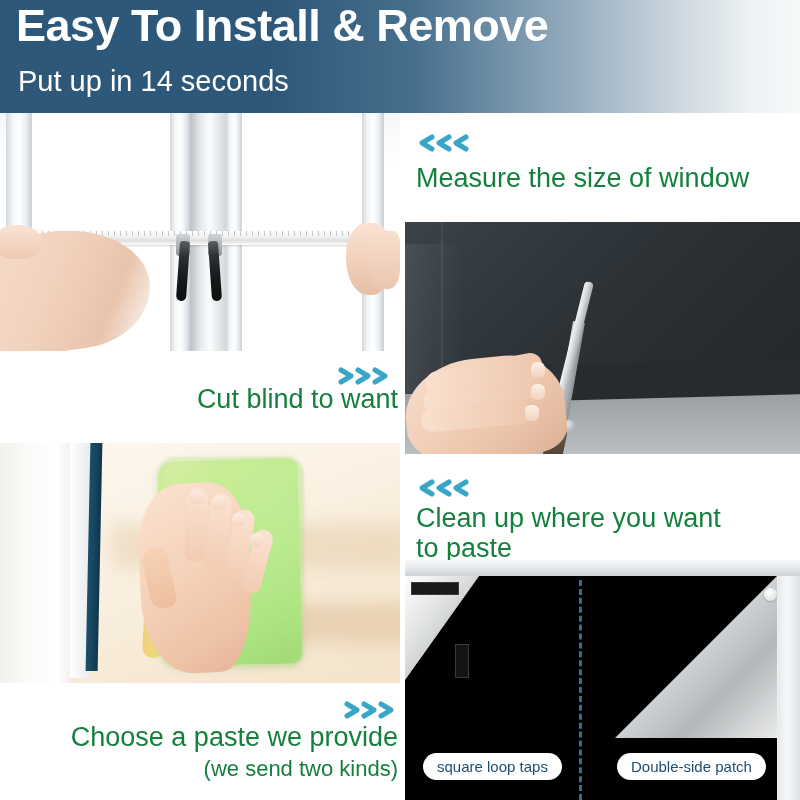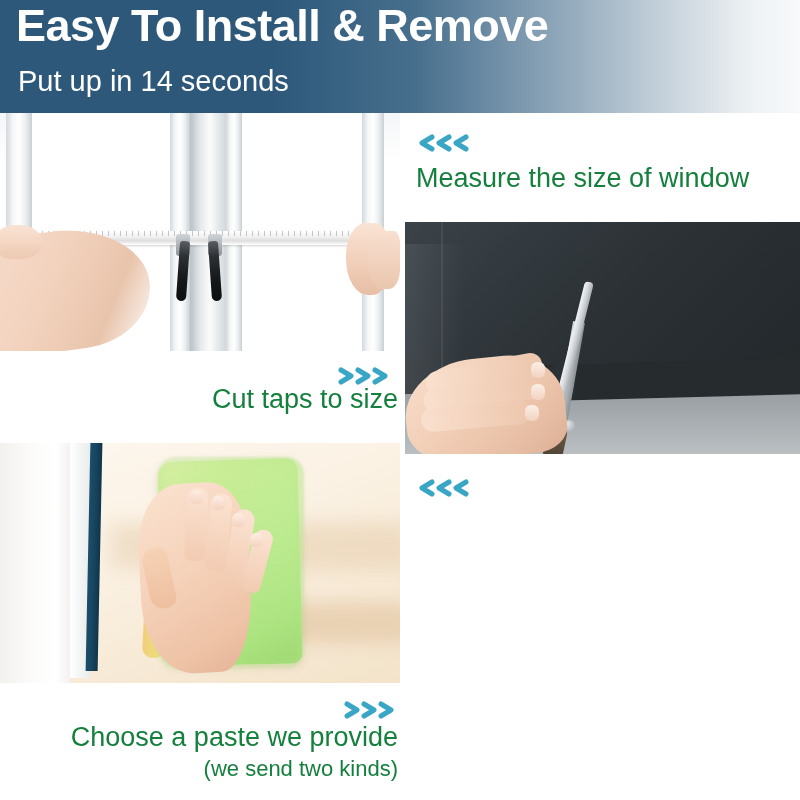--- a/index.html
+++ b/index.html
@@ -429,21 +429,21 @@
     <div class="hand-right2"></div>
   </div>
 
   <svg class="chev" id="chev-cut" width="58" height="20" viewBox="0 0 58 20">
     <g fill="none" stroke="#3aa6c6" stroke-width="5" stroke-linecap="round" stroke-linejoin="round">
       <polyline points="4,4 14,10 4,16"></polyline>
       <polyline points="21,4 31,10 21,16"></polyline>
       <polyline points="38,4 48,10 38,16"></polyline>
     </g>
   </svg>
-  <div class="caption" id="cap-cut">Cut taps to size</div>
+  <div class="caption" id="cap-cut">Cut blind to want</div>
 
   <div class="photo" id="photo-clean">
     <div class="bg"></div>
     <div class="blur1"></div>
     <div class="blur2"></div>
     <div class="frame-white"></div>
     <div class="frame-edge2"></div>
     <div class="frame-edge"></div>
     <div class="cloth-edge"></div>
     <div class="cloth"></div>
@@ -499,15 +499,36 @@
     <div class="cnail cn3"></div>
   </div>
 
   <svg class="chev" id="chev-clean" width="58" height="20" viewBox="0 0 58 20">
     <g fill="none" stroke="#3aa6c6" stroke-width="5" stroke-linecap="round" stroke-linejoin="round">
       <polyline points="20,4 10,10 20,16"></polyline>
       <polyline points="37,4 27,10 37,16"></polyline>
       <polyline points="54,4 44,10 54,16"></polyline>
     </g>
   </svg>
-
+  <div class="caption" id="cap-clean">Clean up where you want
+to paste</div>
+
+  <div class="photo" id="photo-blind">
+    <div class="wall"></div>
+    <div class="door-frame"></div>
+    <div class="door-inner"></div>
+    <div class="sky"></div>
+    <div class="right-frame"></div>
+    <div class="right-frame2"></div>
+    <div class="header-rail"></div>
+    <div class="blind"></div>
+    <div class="peel-left"></div>
+    <div class="peel-left-shade"></div>
+    <div class="peel-right"></div>
+    <div class="tape-wall"></div>
+    <div class="tape-peel"></div>
+    <div class="knob"></div>
+    <div class="divider"></div>
+    <div class="pill" id="pill-square">square loop taps</div>
+    <div class="pill" id="pill-double">Double-side patch</div>
+  </div>
 
 </div>
 
 </body></html>

